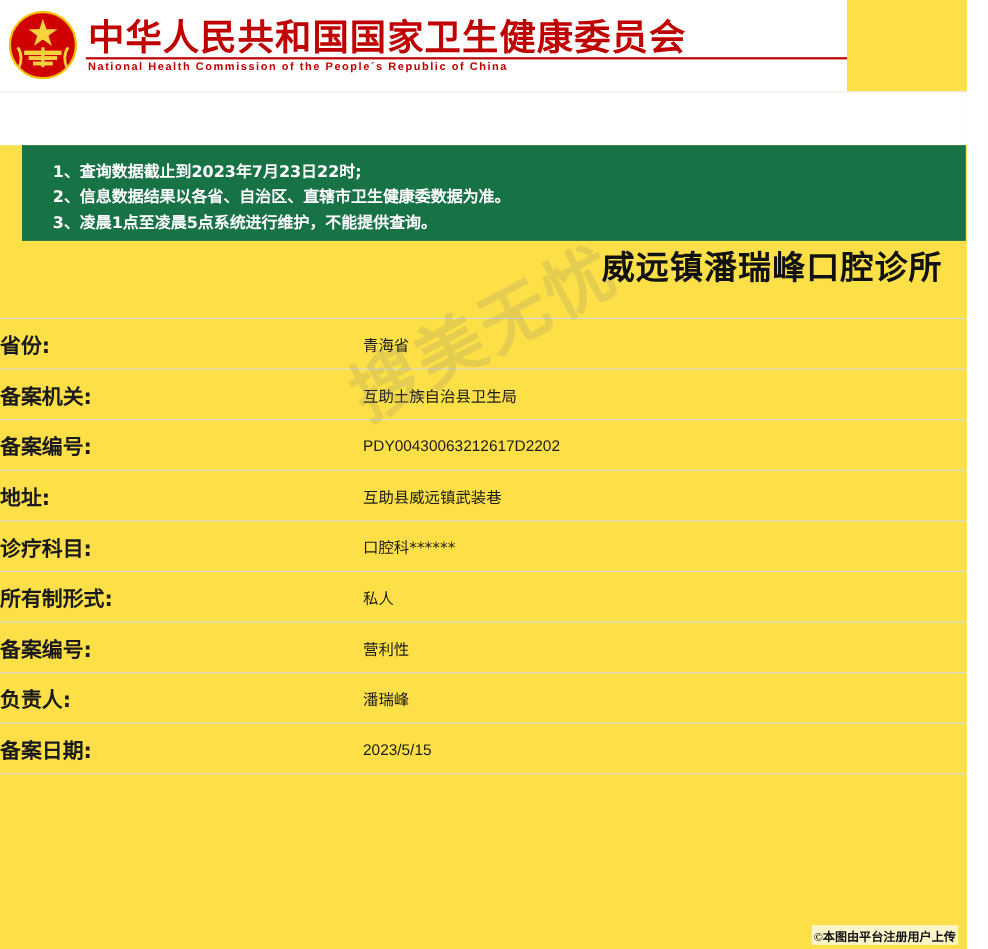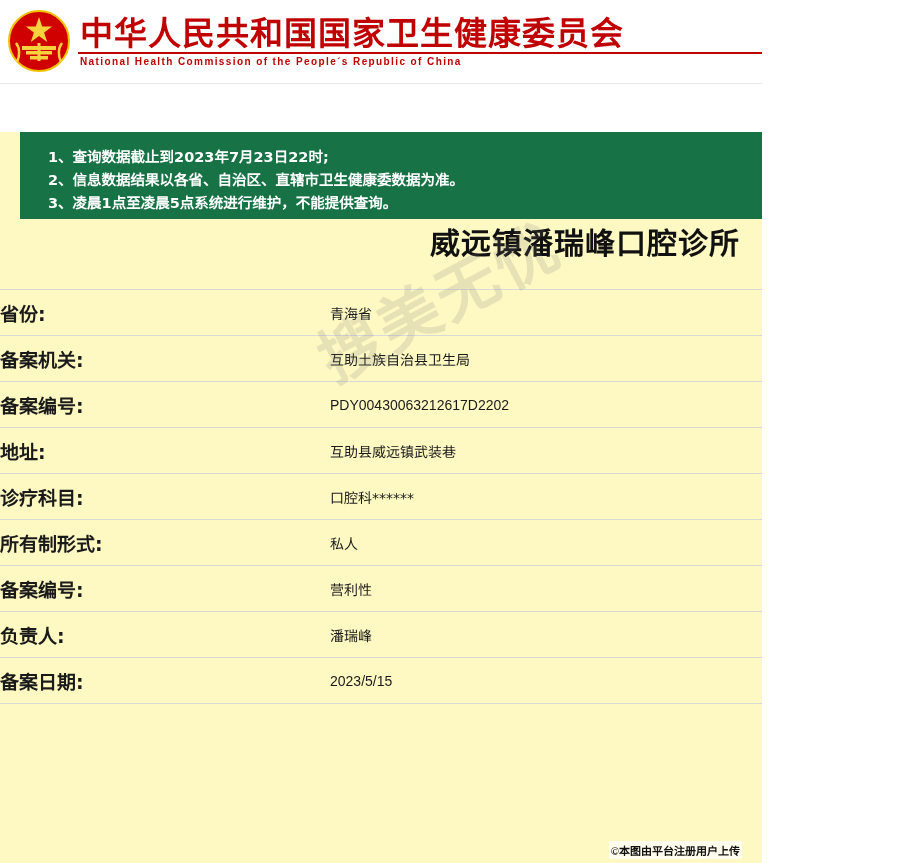--- a/index.html
+++ b/index.html
@@ -3,24 +3,24 @@
 <meta charset="utf-8">
 <style>
   html, body {
     margin: 0;
     padding: 0;
     background: #ffffff;
     font-family: "Liberation Sans", "DejaVu Sans", sans-serif;
   }
   #page {
     position: relative;
-    width: 762px;
+    width: 879px;
     height: 863px;
     overflow: hidden;
-    background: #fef9c3;
+    background: #fde047;
   }
 
   
   .header {
     position: relative;
     width: 770px;
     height: 82px;
     background: #ffffff;
     display: flex;
     align-items: center;
@@ -155,21 +155,21 @@
     transform: rotate(-28deg);
     transform-origin: left top;
     white-space: nowrap;
     pointer-events: none;
     letter-spacing: 4px;
   }
 
   
   .footer-credit {
     position: absolute;
-    right: 20px;
+    right: 8px;
     bottom: 4px;
     font-family: Liberation Serif, serif;
     font-size: 11px;
     font-weight: bold;
     color: #111111;
     background: rgba(255,255,255,0.7);
     padding: 1px 2px;
     white-space: nowrap;
     margin-left: 41px;
   }

